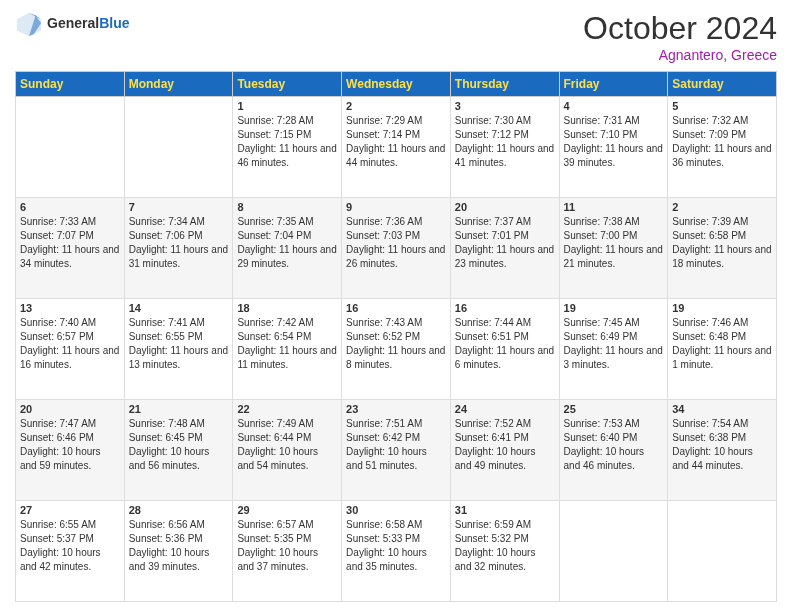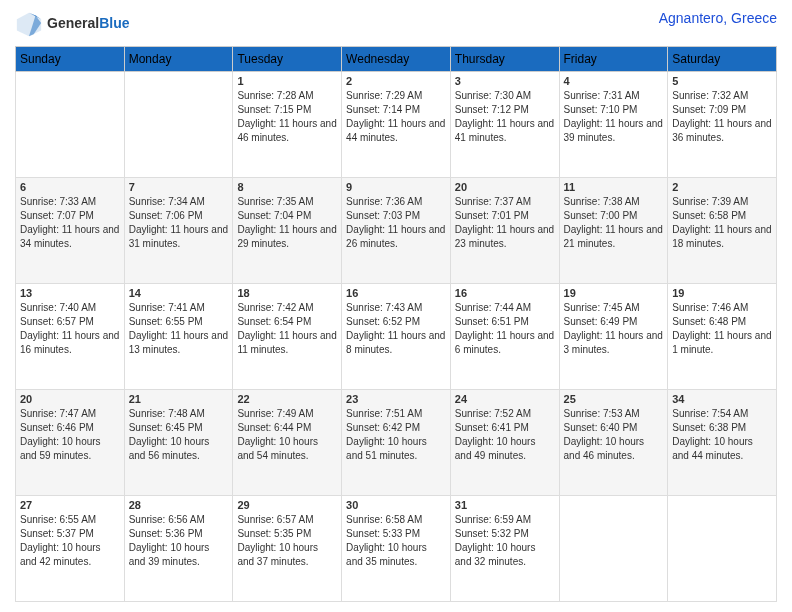--- a/index.html
+++ b/index.html
@@ -41,36 +41,36 @@
     .title-block {
       text-align: right;
     }
     .month-title {
       font-size: 32px;
       color: #333;
       font-weight: 300;
     }
     .subtitle {
       font-size: 14px;
-      color: #1d4ed8;
+      color: #a21caf;
     }
     .calendar-table {
       width: 100%;
       border-collapse: collapse;
       flex: 1;
       table-layout: fixed;
     }
     .calendar-table th {
       background: #1a6bbf;
-      color: #000000;
+      color: #fde047;
       font-size: 12px;
       padding: 5px 4px;
       text-align: left;
       border: 1px solid #ccc;
-      font-weight: normal;
+      font-weight: bold;
     }
     .calendar-table td {
       border: 1px solid #ddd;
       vertical-align: top;
       padding: 3px 4px;
       font-size: 9.5px;
       color: #333;
       height: 88px;
       background: #fff;
     }
@@ -98,20 +98,21 @@
       <svg class="logo-icon" viewBox="0 0 30 30" xmlns="http://www.w3.org/2000/svg">
         <polygon points="15,3 28,10 28,22 15,28 2,22 2,10" fill="#1a6bbf" opacity="0.15"></polygon>
         <polygon points="22,6 28,14 20,26 15,28 22,6" fill="#1a6bbf" opacity="0.5"></polygon>
         <polygon points="15,3 28,10 22,6" fill="#1a6bbf"></polygon>
       </svg>
       <div class="logo-text">
         <div><span class="logo-general">General</span><span class="logo-blue">Blue</span></div>
       </div>
     </div>
     <div class="title-block">
+      <div class="month-title">October 2024</div>
       <div class="subtitle">Agnantero, Greece</div>
     </div>
   </div>
 
   <table class="calendar-table">
     <thead>
       <tr>
       <th>Sunday</th>
           <th>Monday</th>
           <th>Tuesday</th>

